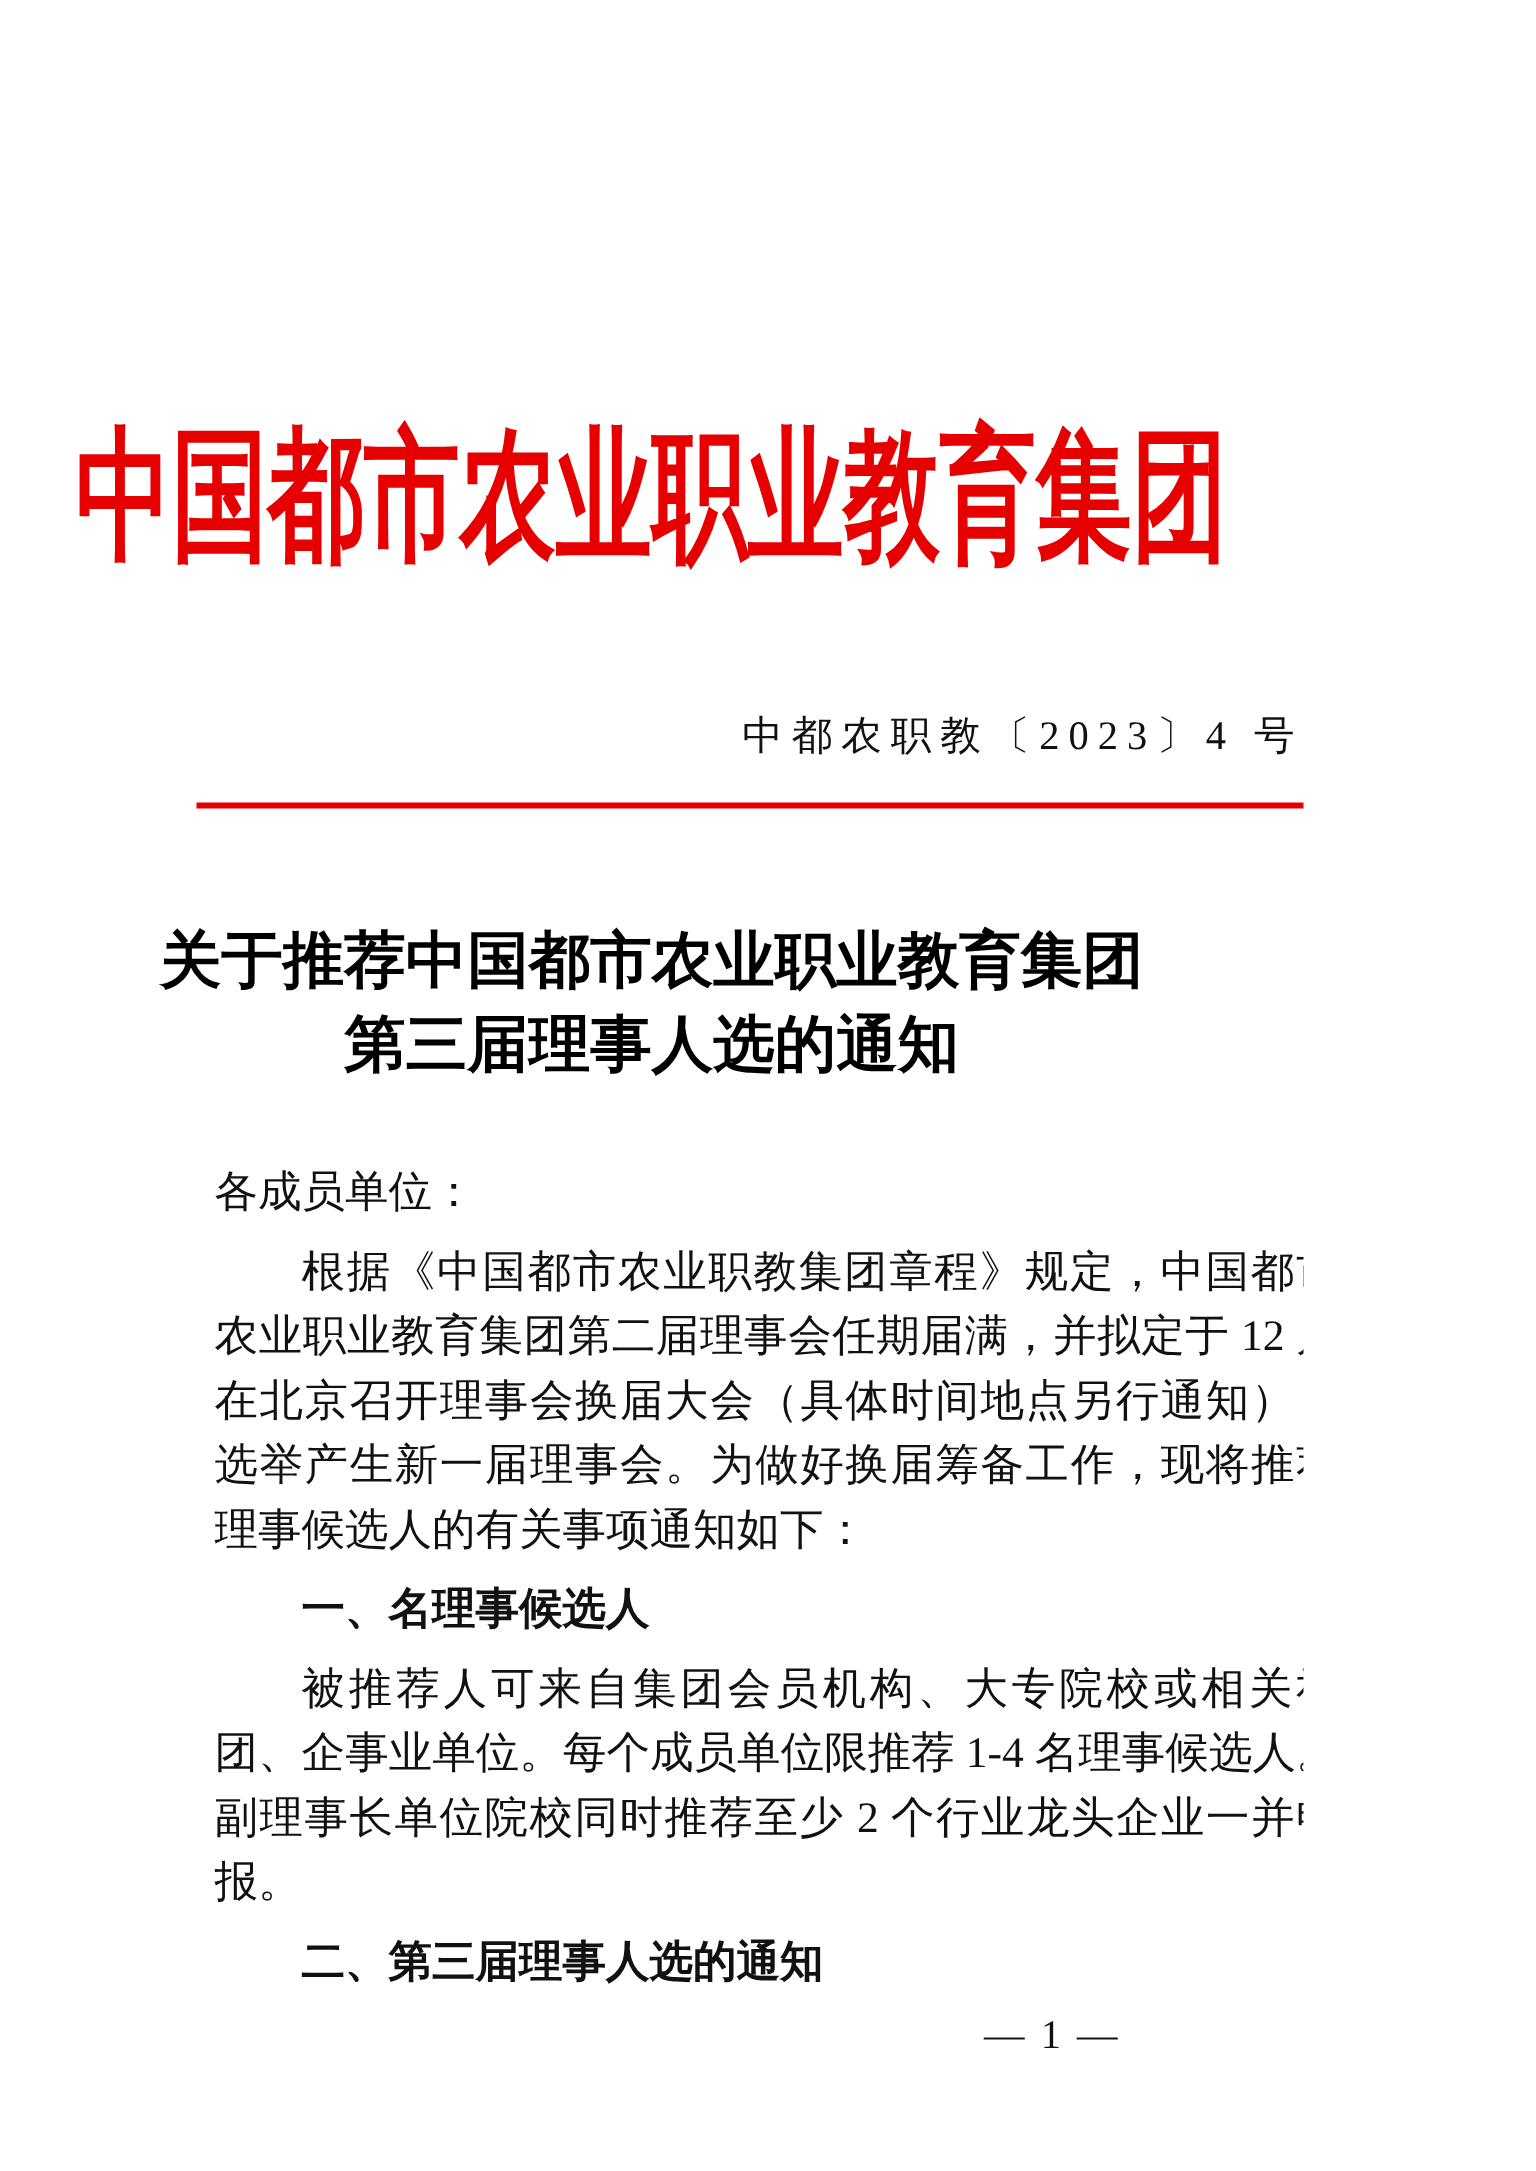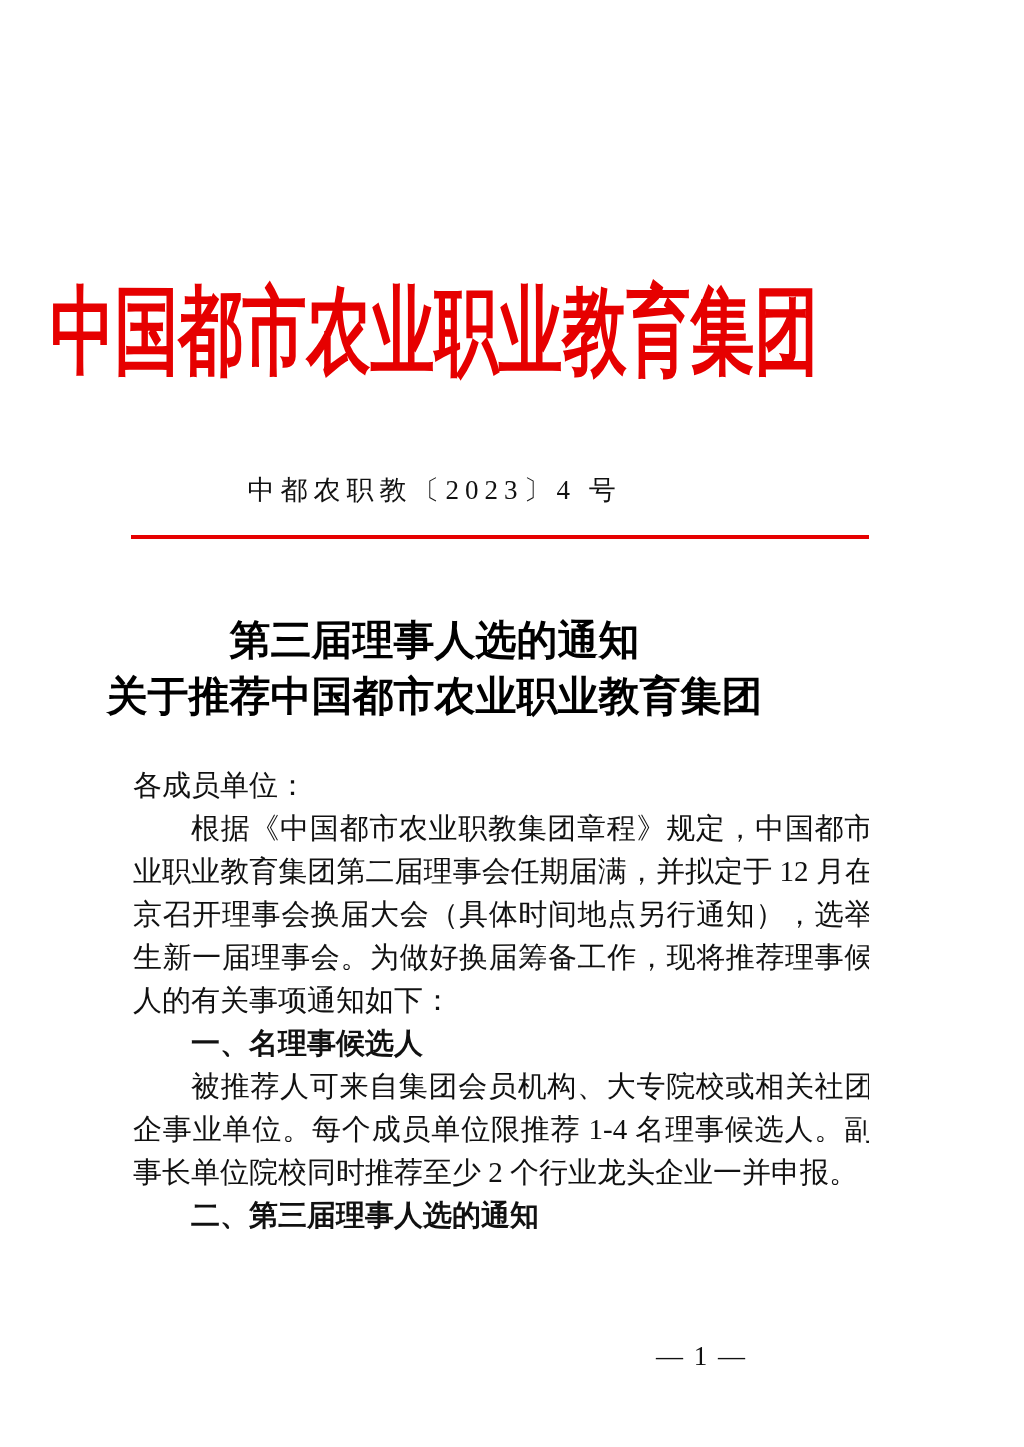--- a/index.html
+++ b/index.html
@@ -27,21 +27,21 @@
     white-space: nowrap;
     transform: scaleY(1.5);
     transform-origin: top center;
     letter-spacing: 0px;
   }
   .doc-number {
     position: absolute;
     top: 472px;
     left: 0;
     width: 100%;
-    text-align: center;
+    text-align: right;
     font-size: 27px;
     letter-spacing: 6px;
     color: #111111;
     font-family: "Liberation Serif", "DejaVu Serif", serif;
   }
   .red-rule {
     position: absolute;
     top: 535px;
     left: 131px;
     width: 766px;
@@ -64,21 +64,21 @@
     position: absolute;
     top: 764px;
     left: 133px;
     width: 770px;
     font-size: 29px;
     line-height: 43px;
     text-align: justify;
     color: #111111;
     font-family: "Liberation Serif", "DejaVu Serif", serif;
   }
-  .body-text p { margin: 0; padding: 0; }
+  .body-text p { margin: 10px; padding: 0; }
   .salutation { text-indent: 0; }
   .para { text-indent: 2em; }
   .heading {
     text-indent: 2em;
     font-weight: bold;
     font-family: "Liberation Sans", "DejaVu Sans", sans-serif;
   }
   .page-number {
     position: absolute;
     top: 1341px;
@@ -94,22 +94,22 @@
 
 <div class="page">
 
   <div class="letterhead">中国都市农业职业教育集团</div>
 
   <div class="doc-number">中都农职教〔2023〕4 号</div>
 
   <div class="red-rule"></div>
 
   <div class="doc-title">
+    <div>关于推荐中国都市农业职业教育集团</div>
     <div>第三届理事人选的通知</div>
-    <div>关于推荐中国都市农业职业教育集团</div>
   </div>
 
   <div class="body-text">
     <p class="salutation">各成员单位：</p>
     <p class="para">根据《中国都市农业职教集团章程》规定，中国都市农业职业教育集团第二届理事会任期届满，并拟定于 12 月在北京召开理事会换届大会（具体时间地点另行通知），选举产生新一届理事会。为做好换届筹备工作，现将推荐理事候选人的有关事项通知如下：</p>
     <p class="heading">一、名理事候选人</p>
     <p class="para">被推荐人可来自集团会员机构、大专院校或相关社团、企事业单位。每个成员单位限推荐 1-4 名理事候选人。副理事长单位院校同时推荐至少 2 个行业龙头企业一并申报。</p>
     <p class="heading">二、第三届理事人选的通知</p>
   </div>
 

